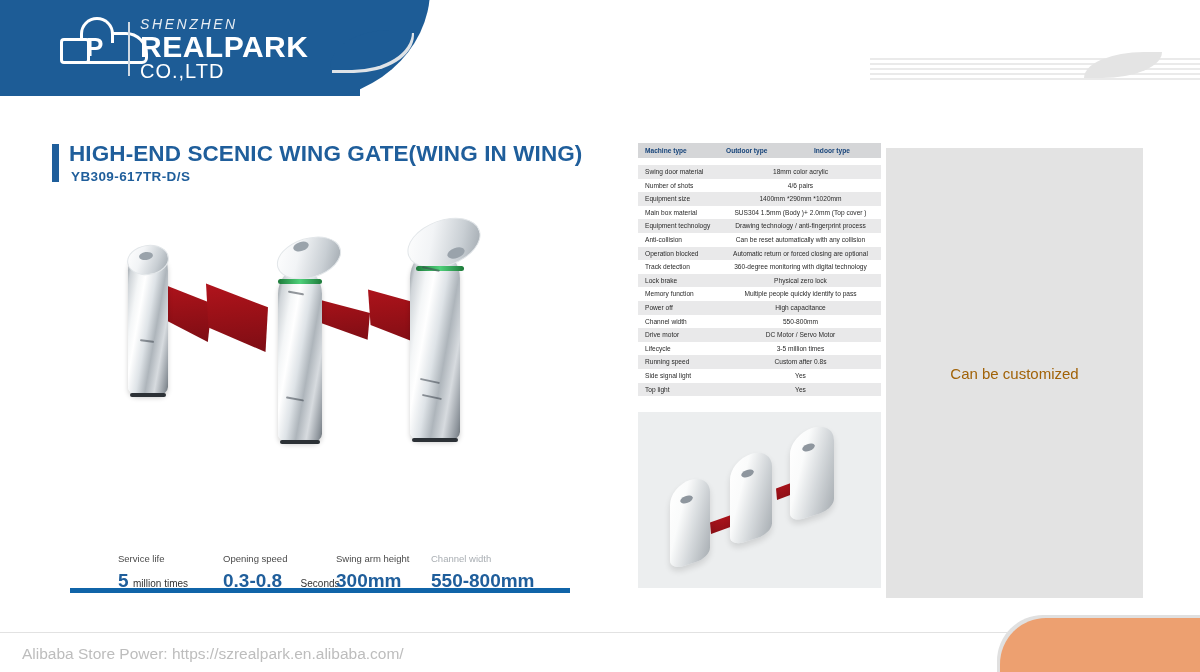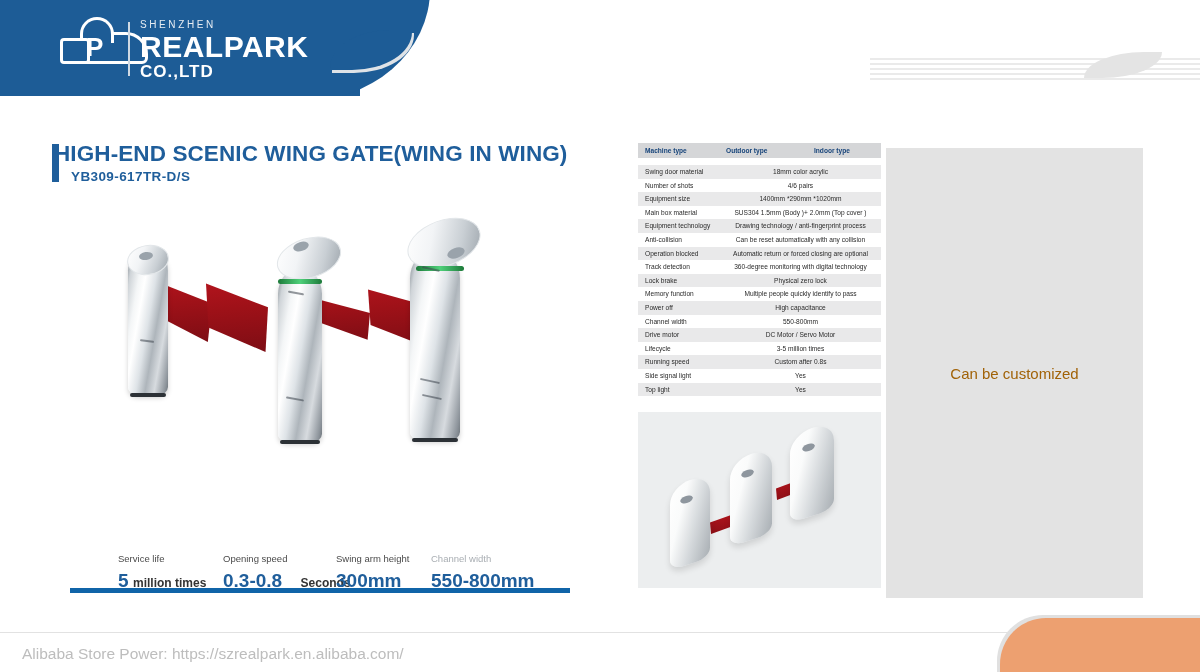--- a/index.html
+++ b/index.html
@@ -53,23 +53,23 @@
     border: 3.5px solid #ffffff; border-radius: 4px;
     background: #1d5c96;
   }
   .logo-p {
     position: absolute; left: 26px; top: 8px;
     color: #fff; font-size: 26px; font-weight: bold; line-height: 1;
     font-family: "Liberation Sans", sans-serif;
   }
   .logo-divider { position: absolute; left: 128px; top: 22px; width: 2px; height: 54px; background: #cfd9e3; }
   .logo-text { position: absolute; left: 140px; top: 18px; color: #fff; }
-  .logo-shenzhen { font-size: 10px; letter-spacing: 2.6px; color: #e7edf3; line-height: 13px; }
+  .logo-shenzhen { font-size: 14px; letter-spacing: 2.6px; color: #e7edf3; line-height: 13px; font-style: italic; }
   .logo-realpark { font-size: 30px; font-weight: bold; letter-spacing: 0.5px; line-height: 31px; }
-  .logo-coltd { font-size: 17px; font-weight: bold; letter-spacing: 1px; line-height: 19px; }
+  .logo-coltd { font-size: 20px; font-weight: normal; letter-spacing: 1px; line-height: 19px; }
 
   .header-title {
     position: absolute; right: 158px; top: 55px;
     font-size: 19px; letter-spacing: 2.2px; color: #e2e2e2;
     white-space: nowrap;
   }
   .header-lines { position: absolute; right: 0px; top: 58px; width: 330px; height: 24px; }
   .header-lines i {
     position: absolute; left: 0; width: 330px; height: 1.5px; background: #eaeaea; display: block;
   }
@@ -77,21 +77,21 @@
     position: absolute; right: 38px; top: 52px; width: 78px; height: 26px;
     background: #e4e4e4;
     border-top-left-radius: 60px 26px;
     border-bottom-right-radius: 60px 26px;
   }
 
   
   .title-block { position: absolute; left: 52px; top: 141px; }
   .title-bar { position: absolute; left: 0; top: 3px; width: 7px; height: 38px; background: #1f5e9b; }
   .title-main {
-    margin-left: 2px; font-size: 22.5px; font-weight: bold; color: #1f5e9b;
+    margin-left: 17px; font-size: 22.5px; font-weight: bold; color: #1f5e9b;
     letter-spacing: 0.1px; line-height: 26px; white-space: nowrap;
   }
   .title-sub {
     margin-left: 19px; font-size: 13.5px; font-weight: bold; color: #1f5e9b;
     letter-spacing: 0.4px; line-height: 17px; margin-top: 1px;
   }
 
   
   .hero { position: absolute; left: 110px; top: 228px; width: 430px; height: 300px; }
   .gate { position: absolute; }
@@ -122,21 +122,21 @@
   .slot { position: absolute; background: rgba(60,68,76,0.55); border-radius: 2px; }
   .base { position: absolute; background: #2c3136; border-radius: 2px; }
 
   
   .specstrip { position: absolute; left: 118px; top: 538px; width: 440px; height: 44px; }
   .spec { position: absolute; top: 14px; }
   .spec-label { font-size: 9.5px; color: #4a4a4a; line-height: 13px; white-space: nowrap; }
   .spec-label.muted { color: #a9aeb3; }
   .spec-value { margin-top: 5px; white-space: nowrap; color: #1f5e9b; line-height: 22px; }
   .spec-big { font-size: 19px; font-weight: bold; color: #1f5e9b; }
-  .spec-small { font-size: 12px; color: #333; font-weight: bold; }
+  .spec-small { font-size: 10px; color: #333; font-weight: normal; }
 
   .blueline { position: absolute; left: 70px; top: 588px; width: 500px; height: 5px; background: #1064a8; }
 
   
   .table { position: absolute; left: 638px; top: 143px; width: 243px; }
   .trow { display: flex; align-items: center; min-height: 13.6px; }
   .trow.hdr { background: #d5d6d8; height: 15px; }
   .trow.alt { background: #e9e9ea; }
   .trow.plain { background: #ffffff; }
   .spacer-row { height: 7px; background: #fff; }

